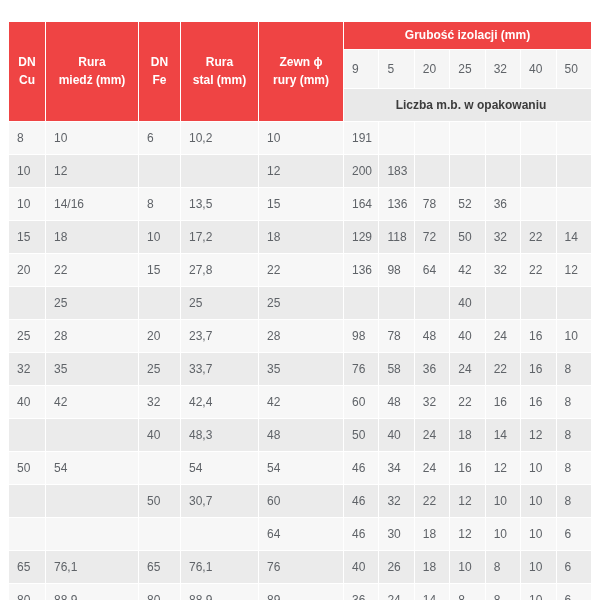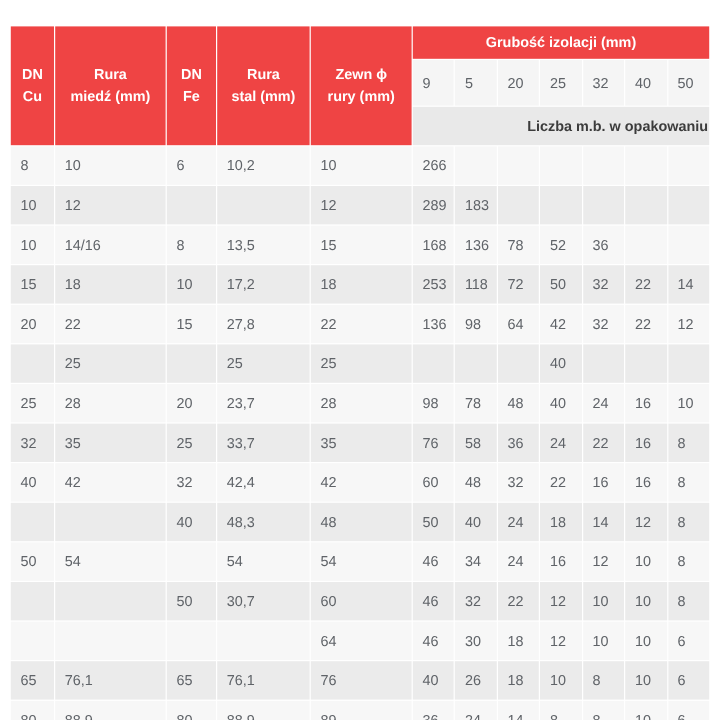--- a/index.html
+++ b/index.html
@@ -44,21 +44,21 @@
     font-weight: normal;
     text-align: left;
     padding-left: 8px;
     height: 36px;
   }
   
   th.h-pack {
     background: #e9e9e9;
     color: #3c3c3c;
     font-weight: bold;
-    text-align: right;
+    text-align: center;
     padding-left: 8px;
     height: 30px;
   }
   tbody td {
     color: #5f6368;
     text-align: left;
     padding-left: 8px;
     height: 30px;
   }
   tbody tr:nth-child(odd) td  { background: #f7f7f7; }
@@ -110,63 +110,63 @@
         <th class="h-pack" colspan="7">Liczba m.b. w opakowaniu</th>
       </tr>
     </thead>
     <tbody>
         <tr>
           <td>8</td>
           <td>10</td>
           <td>6</td>
           <td>10,2</td>
           <td>10</td>
-          <td>266</td>
-          <td></td>
-          <td></td>
-          <td></td>
-          <td></td>
-          <td></td>
-          <td></td>
-        </tr>
-        <tr>
-          <td>10</td>
-          <td>12</td>
-          <td></td>
-          <td></td>
-          <td>12</td>
-          <td>289</td>
+          <td>191</td>
+          <td></td>
+          <td></td>
+          <td></td>
+          <td></td>
+          <td></td>
+          <td></td>
+        </tr>
+        <tr>
+          <td>10</td>
+          <td>12</td>
+          <td></td>
+          <td></td>
+          <td>12</td>
+          <td>200</td>
           <td>183</td>
           <td></td>
           <td></td>
           <td></td>
           <td></td>
           <td></td>
         </tr>
         <tr>
           <td>10</td>
           <td>14/16</td>
           <td>8</td>
           <td>13,5</td>
           <td>15</td>
-          <td>168</td>
+          <td>164</td>
           <td>136</td>
           <td>78</td>
           <td>52</td>
           <td>36</td>
           <td></td>
           <td></td>
         </tr>
         <tr>
           <td>15</td>
           <td>18</td>
           <td>10</td>
           <td>17,2</td>
           <td>18</td>
-          <td>253</td>
+          <td>129</td>
           <td>118</td>
           <td>72</td>
           <td>50</td>
           <td>32</td>
           <td>22</td>
           <td>14</td>
         </tr>
         <tr>
           <td>20</td>
           <td>22</td>

